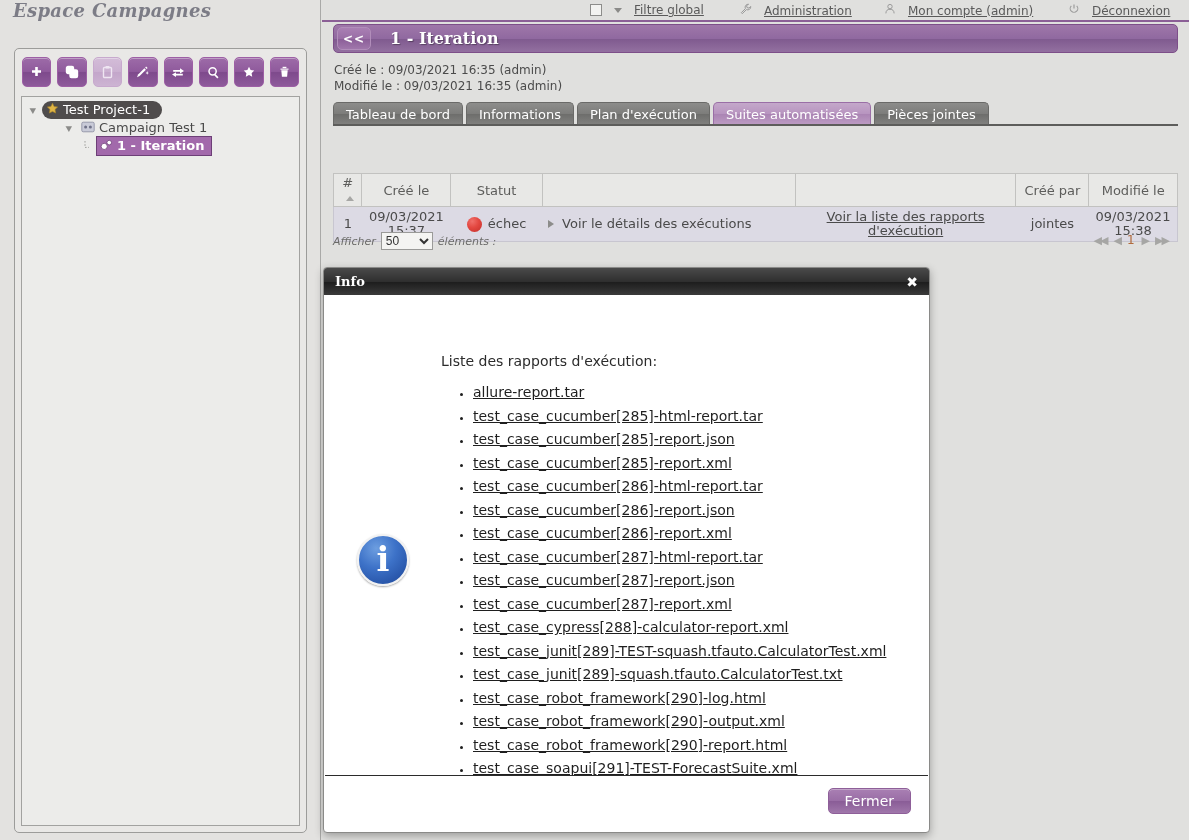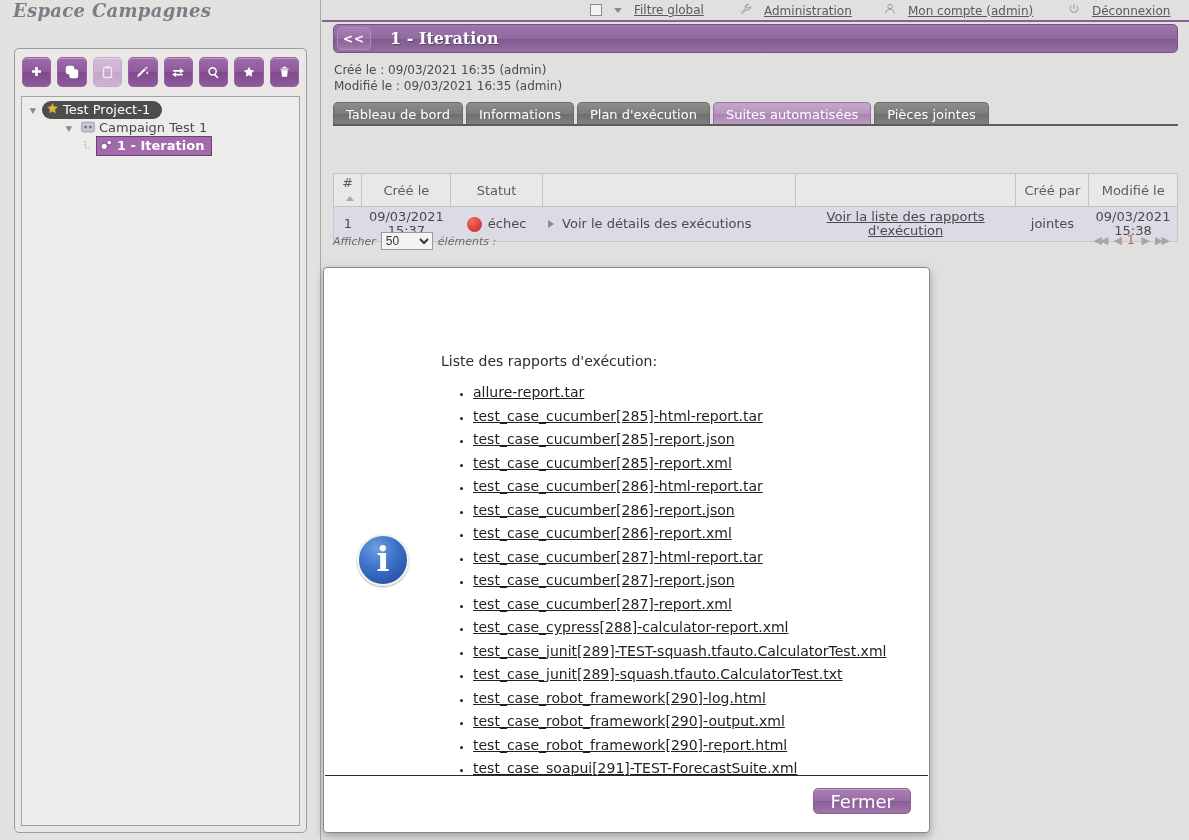--- a/index.html
+++ b/index.html
@@ -265,21 +265,21 @@
     position:absolute; left:1px; right:1px; bottom:1px; height:56px;
     border-top:1px solid #2b2b2b;
     background:#ffffff;
     border-radius: 0 0 3px 3px;
   }
   #close-btn {
     position:absolute; right: 17px; top: 12px;
     height: 26px; padding: 0 16px;
     border-radius:5px; border:1px solid #8e5f99;
     background: linear-gradient(to bottom, #a97fb3 0%, #9a6ea6 48%, #8a5d97 52%, #a077ab 100%);
-    color:#fff; font-size:18px; cursor:pointer;
+    color:#fff; font-size:14px; cursor:pointer;
     display:flex;align-items:center;justify-content:center;
     box-shadow: inset 0 1px 0 rgba(255,255,255,.3);
   }
 </style>
 </head>
 <body>
 
 <div id="root">
 
   <div id="left-panel">
@@ -508,20 +508,24 @@
         <span class="pgarrow">◀</span>
         <span id="pagenum">1</span>
         <span class="pgarrow">▶</span>
         <span class="pgarrow">▶▶</span>
       </div>
     </div>
 
   </div>
 
   <div id="modal">
+    <div id="modal-header">
+      <span id="modal-title">Info</span>
+      <span id="modal-close">✖</span>
+    </div>
 
     <div id="modal-body">
       <div id="modal-body-inner">
         <div id="info-icon">
             <span>i</span>
           </div>
         <div id="report-head">Liste des rapports d'exécution:</div>
         <ul id="report-list">
           <li><a>allure-report.tar</a></li>
           <li><a>test_case_cucumber[285]-html-report.tar</a></li>

